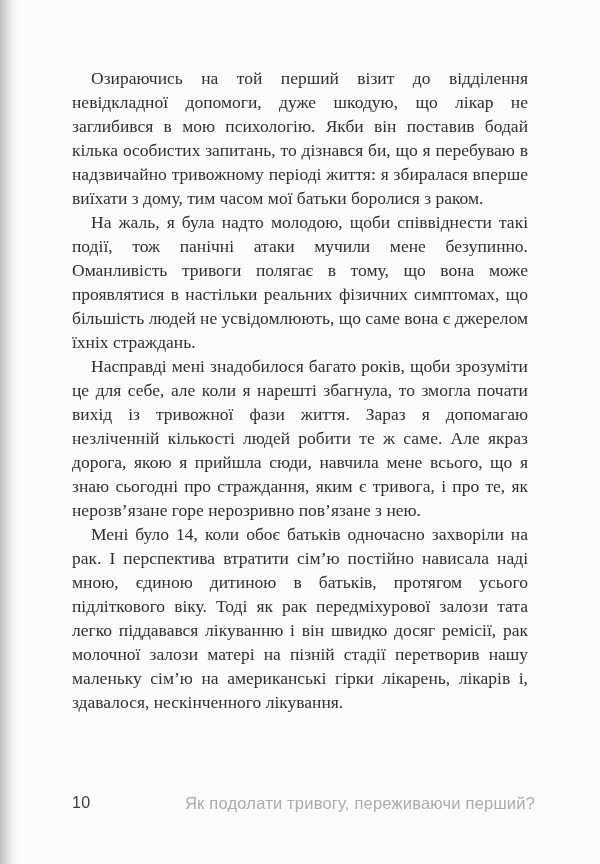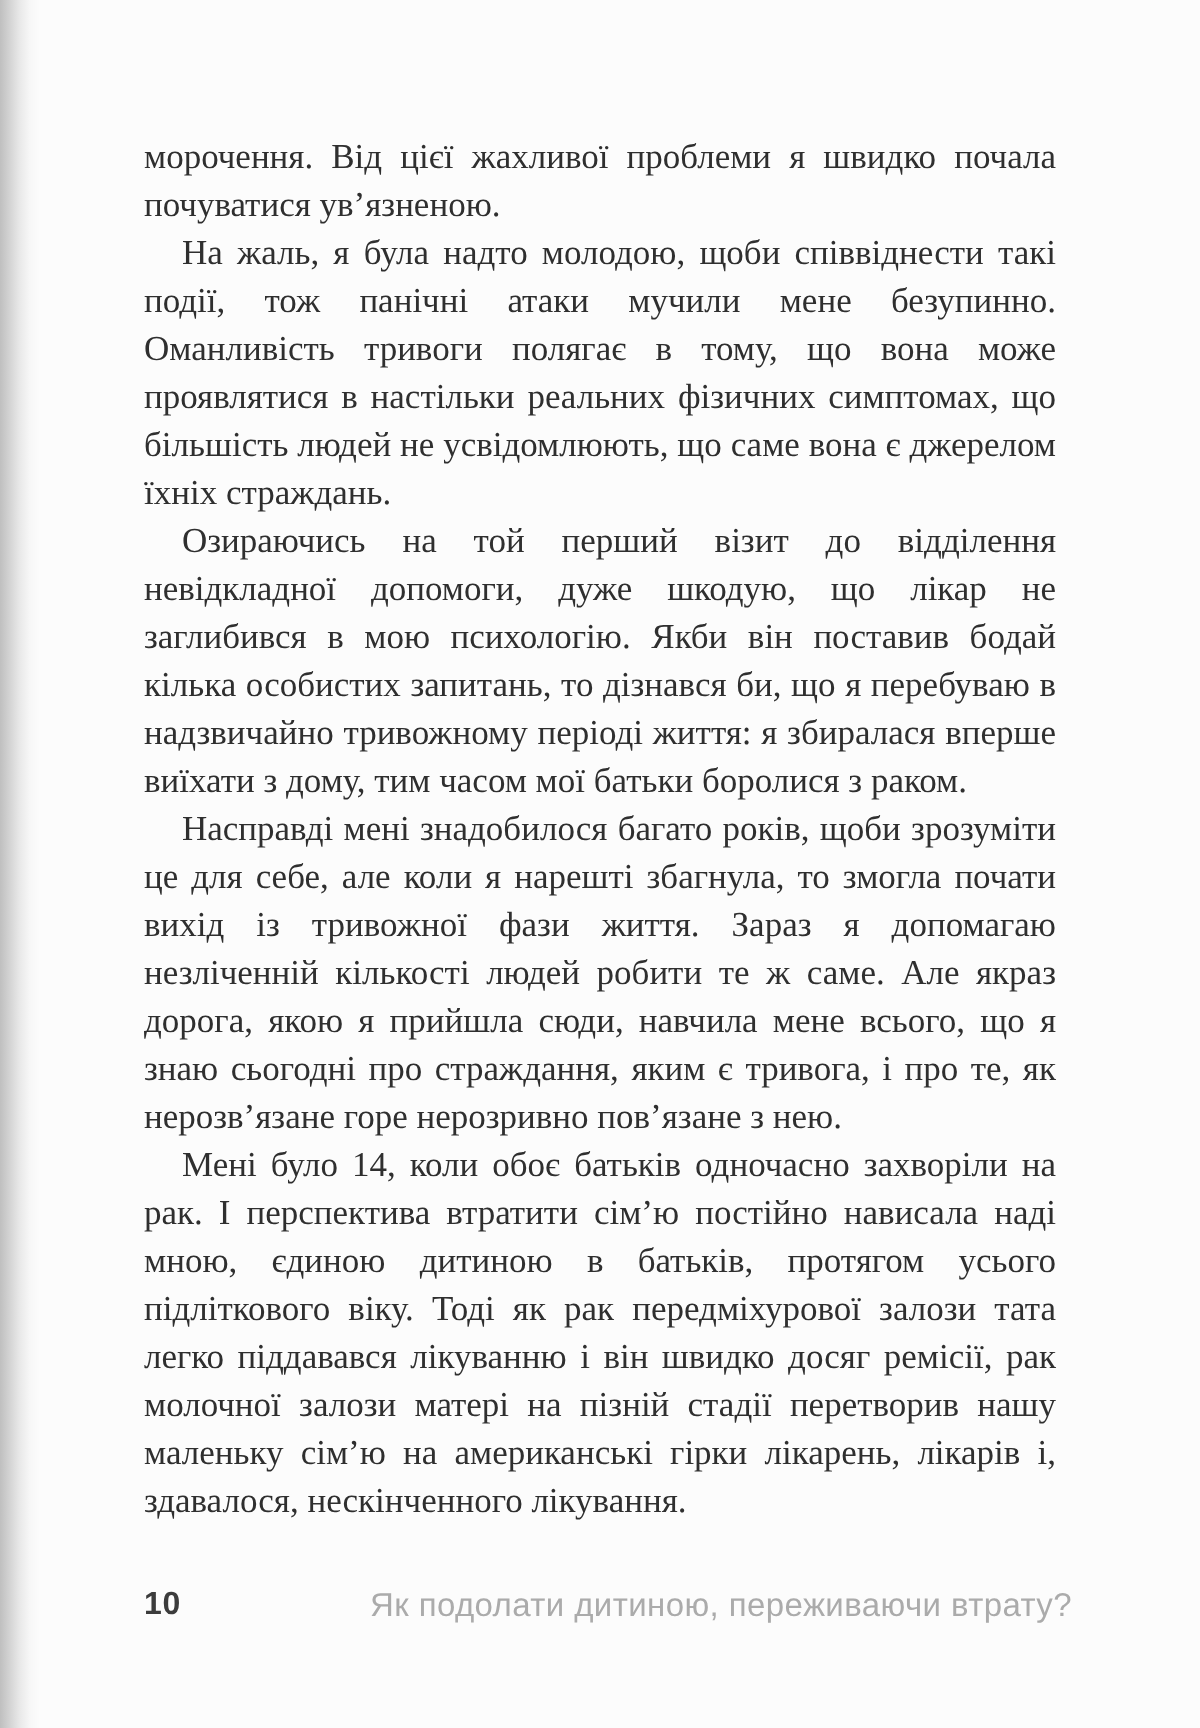--- a/index.html
+++ b/index.html
@@ -48,21 +48,21 @@
     left: 0; right: 0;
     top: 794px;
     height: 22px;
     font-family: "Liberation Sans", "DejaVu Sans", sans-serif;
   }
   .page-number {
     position: absolute;
     left: 72px;
     top: 0;
     font-size: 16px;
-    font-weight: 700;
+    font-weight: 400;
     color: #3c3c3c;
     letter-spacing: 0.3px;
   }
   .running-title {
     position: absolute;
     left: 185px;
     top: 0;
     font-size: 16.5px;
     color: #ababab;
     letter-spacing: 0.2px;
@@ -72,30 +72,29 @@
 </head>
 <body>
 
 <div class="page">
 
   <div class="page-edge"></div>
 
   <main class="text-block">
 
     <section>
-      <p class="continuation">морочення. Від цієї жахливої проблеми я швидко почала почуватися ув’язненою.</p>
+      <p>Озираючись на той перший візит до відділення невідкладної допомоги, дуже шкодую, що лікар не заглибився в мою психологію. Якби він поставив бодай кілька особистих запитань, то дізнався би, що я перебуваю в надзвичайно тривожному періоді життя: я збиралася вперше виїхати з дому, тим часом мої батьки боролися з раком.</p>
       <p>На жаль, я була надто молодою, щоби співвіднести такі події, тож панічні атаки мучили мене безупинно. Оманливість тривоги полягає в тому, що вона може проявлятися в настільки реальних фізичних симптомах, що більшість людей не усвідомлюють, що саме вона є джерелом їхніх страждань.</p>
-      <p>Озираючись на той перший візит до відділення невідкладної допомоги, дуже шкодую, що лікар не заглибився в мою психологію. Якби він поставив бодай кілька особистих запитань, то дізнався би, що я перебуваю в надзвичайно тривожному періоді життя: я збиралася вперше виїхати з дому, тим часом мої батьки боролися з раком.</p>
       <p>Насправді мені знадобилося багато років, щоби зрозуміти це для себе, але коли я нарешті збагнула, то змогла почати вихід із тривожної фази життя. Зараз я допомагаю незліченній кількості людей робити те ж саме. Але якраз дорога, якою я прийшла сюди, навчила мене всього, що я знаю сьогодні про страждання, яким є тривога, і про те, як нерозв’язане горе нерозривно пов’язане з нею.</p>
     </section>
 
     <section class="section-break">
       <p>Мені було 14, коли обоє батьків одночасно захворіли на рак. І перспектива втратити сім’ю постійно нависала наді мною, єдиною дитиною в батьків, протягом усього підліткового віку. Тоді як рак передміхурової залози тата легко піддавався лікуванню і він швидко досяг ремісії, рак молочної залози матері на пізній стадії перетворив нашу маленьку сім’ю на американські гірки лікарень, лікарів і, здавалося, нескінченного лікування.</p>
     </section>
 
   </main>
 
   <footer class="page-footer">
     <span class="page-number">10</span>
-    <span class="running-title">Як подолати дитиною, переживаючи втрату?</span>
+    <span class="running-title">Як подолати тривогу, переживаючи перший?</span>
   </footer>
 
 </div>
 
 </body></html>

